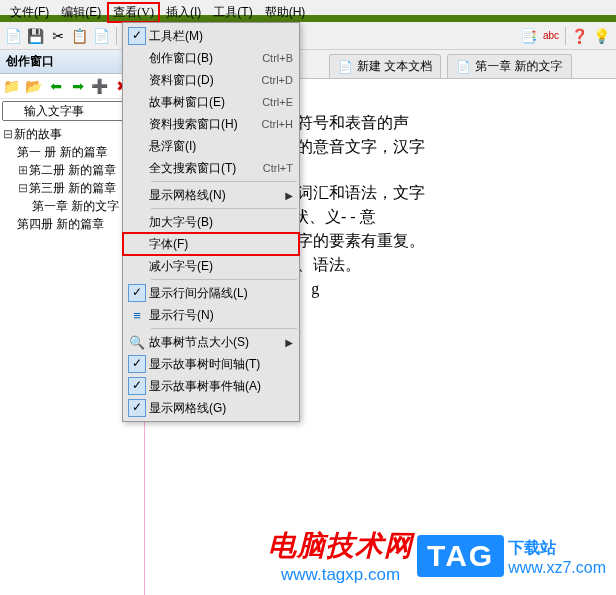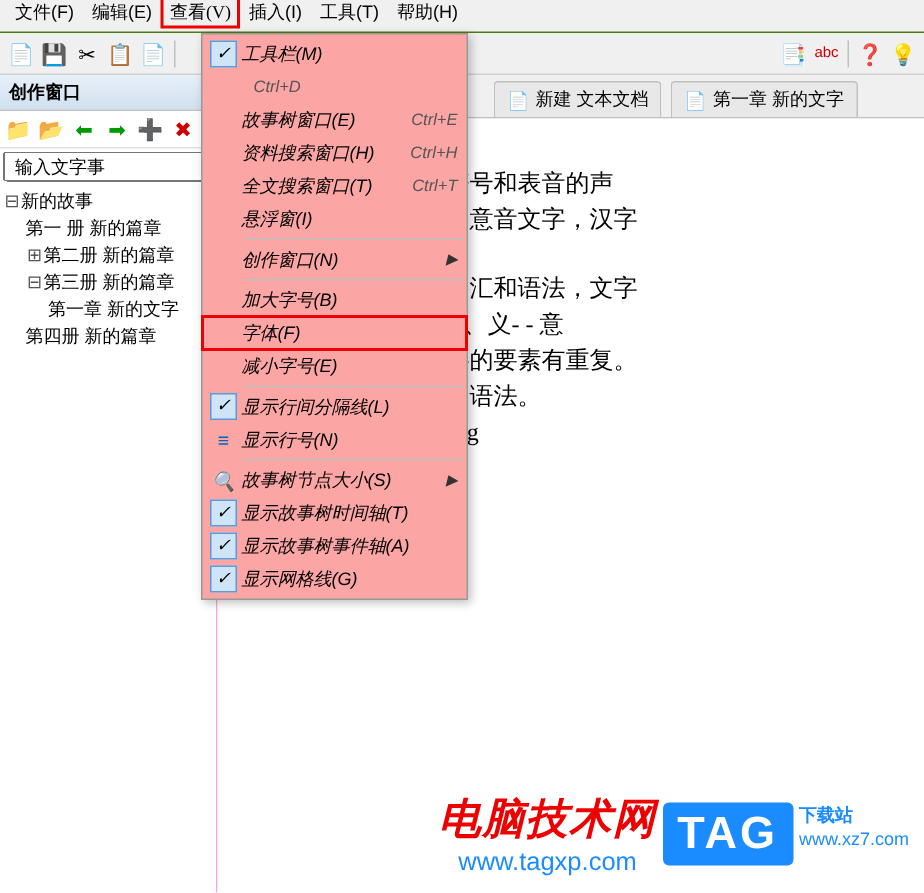--- a/index.html
+++ b/index.html
@@ -8,24 +8,24 @@
   font-size: 12px;
   background: #fff;
   width: 616px;
   height: 595px;
   overflow: hidden;
   position: relative;
 }
 .menubar {
   display: flex;
   background: #f0f0f0;
-  border-bottom: 1px solid #4d7c0f;
+  border-bottom: 7px solid #4d7c0f;
   padding: 2px 4px;
   height: 22px;
-  align-items: flex-end;
+  align-items: flex-start;
 }
 .menubar-item {
   padding: 2px 6px;
   cursor: pointer;
 }
 .menubar-item.highlighted {
   border: 2px solid #e00;
   padding: 0px 4px;
   font-family: Liberation Serif, serif;
 }
@@ -69,21 +69,21 @@
   padding: 2px;
   gap: 2px;
   border-bottom: 1px solid #e0e0e0;
 }
 .panel-input {
   margin: 2px;
 }
 .panel-input input {
   width: 100%;
   font-size: 12px;
-  padding: 1px 6px;
+  padding: 1px 20px;
 }
 .tree {
   padding: 2px;
   font-size: 12px;
   line-height: 18px;
 }
 .tree-item {
   display: flex;
   align-items: center;
   white-space: nowrap;
@@ -125,38 +125,37 @@
   position: absolute;
   bottom: 10px;
   right: 10px;
   display: flex;
   align-items: center;
   gap: 4px;
 }
 .brand1 { text-align: center; }
 .brand1 .t { color: #e00; font-weight: bold; font-size: 28px; font-style: italic; letter-spacing: 1px;}
 .brand1 .u { color: #1a8cff; font-size: 17px; }
-.brand2 { display: flex; align-items: flex-start; gap: 4px; }
+.brand2 { display: flex; align-items: flex-end; gap: 4px; }
 .brand2 .box { background: #1a8cff; color: #fff; font-weight: bold; font-size: 30px; padding: 4px 10px; border-radius: 4px; letter-spacing: 2px;}
-.brand2 .side { display: flex; flex-direction: column; font-size: 12px; }
+.brand2 .side { display: flex; flex-direction: column; font-size: 16px; }
 .brand2 .side .t { color: #1a8cff; font-weight: bold; }
 .brand2 .side .u { color: #1a8cff; }
 
 
 .dropdown {
   position: absolute;
   top: 22px;
-  left: 134px;
+  left: 122px;
   width: 178px;
-  background: #fca5a5;
+  background: #e5e5e5;
   border: 1px solid #999;
   box-shadow: 2px 2px 6px rgba(0,0,0,0.25);
   z-index: 100;
   padding: 2px 0;
-  font-style: italic;
 }
 .menu-item {
   display: flex;
   align-items: center;
   height: 22px;
   padding: 0 6px 0 2px;
   position: relative;
 }
 .menu-check {
   width: 24px;
@@ -308,45 +307,51 @@
   </div>
 </div>
 
 <div class="dropdown">
   <div class="menu-item">
     <span class="menu-check checked"></span>
     <span class="menu-label">工具栏(M)</span>
   </div>
   <div class="menu-item">
     <span class="menu-check"></span>
+    <span class="menu-label">创作窗口(B)</span>
+    <span class="menu-shortcut">Ctrl+B</span>
+  </div>
+  <div class="menu-item">
+    <span class="menu-check"></span>
+    <span class="menu-label">资料窗口(D)</span>
     <span class="menu-shortcut">Ctrl+D</span>
   </div>
   <div class="menu-item">
     <span class="menu-check"></span>
     <span class="menu-label">故事树窗口(E)</span>
     <span class="menu-shortcut">Ctrl+E</span>
   </div>
   <div class="menu-item">
     <span class="menu-check"></span>
     <span class="menu-label">资料搜索窗口(H)</span>
     <span class="menu-shortcut">Ctrl+H</span>
   </div>
   <div class="menu-item">
     <span class="menu-check"></span>
+    <span class="menu-label">悬浮窗(I)</span>
+  </div>
+  <div class="menu-item">
+    <span class="menu-check"></span>
     <span class="menu-label">全文搜索窗口(T)</span>
     <span class="menu-shortcut">Ctrl+T</span>
   </div>
-  <div class="menu-item">
-    <span class="menu-check"></span>
-    <span class="menu-label">悬浮窗(I)</span>
-  </div>
   <div class="menu-sep"></div>
   <div class="menu-item">
     <span class="menu-check"></span>
-    <span class="menu-label">创作窗口(N)</span>
+    <span class="menu-label">显示网格线(N)</span>
     <span class="menu-arrow">▶</span>
   </div>
   <div class="menu-sep"></div>
   <div class="menu-item">
     <span class="menu-check"></span>
     <span class="menu-label">加大字号(B)</span>
   </div>
   <div class="menu-item menu-highlighted">
     <span class="menu-check"></span>
     <span class="menu-label">字体(F)</span>

